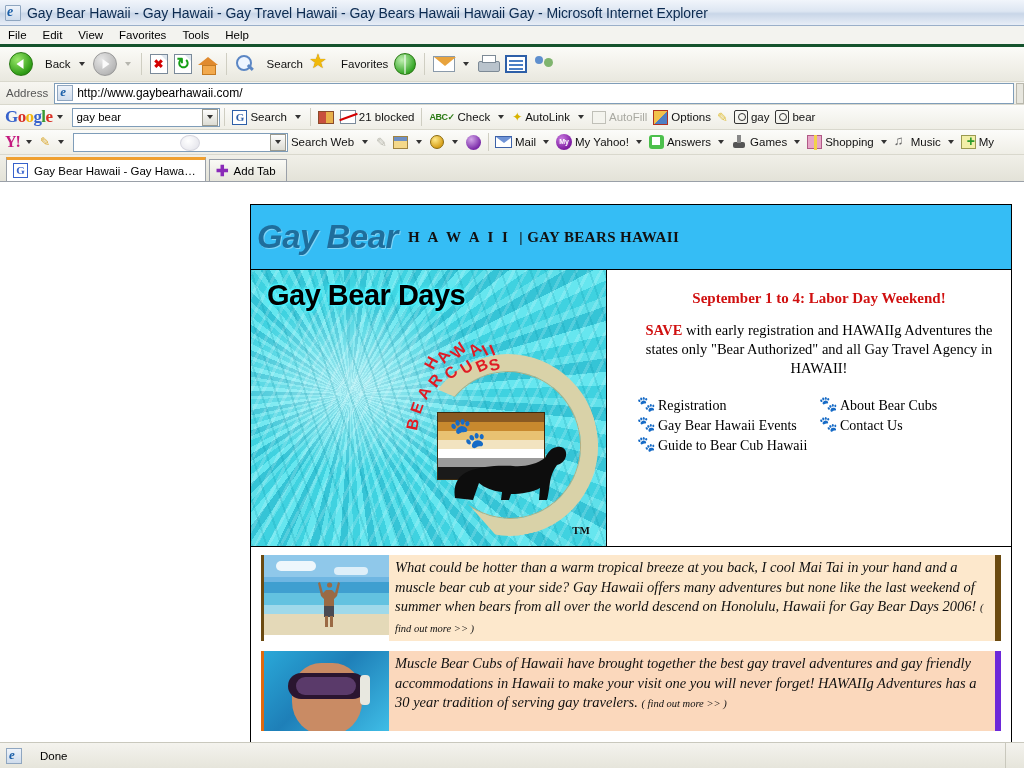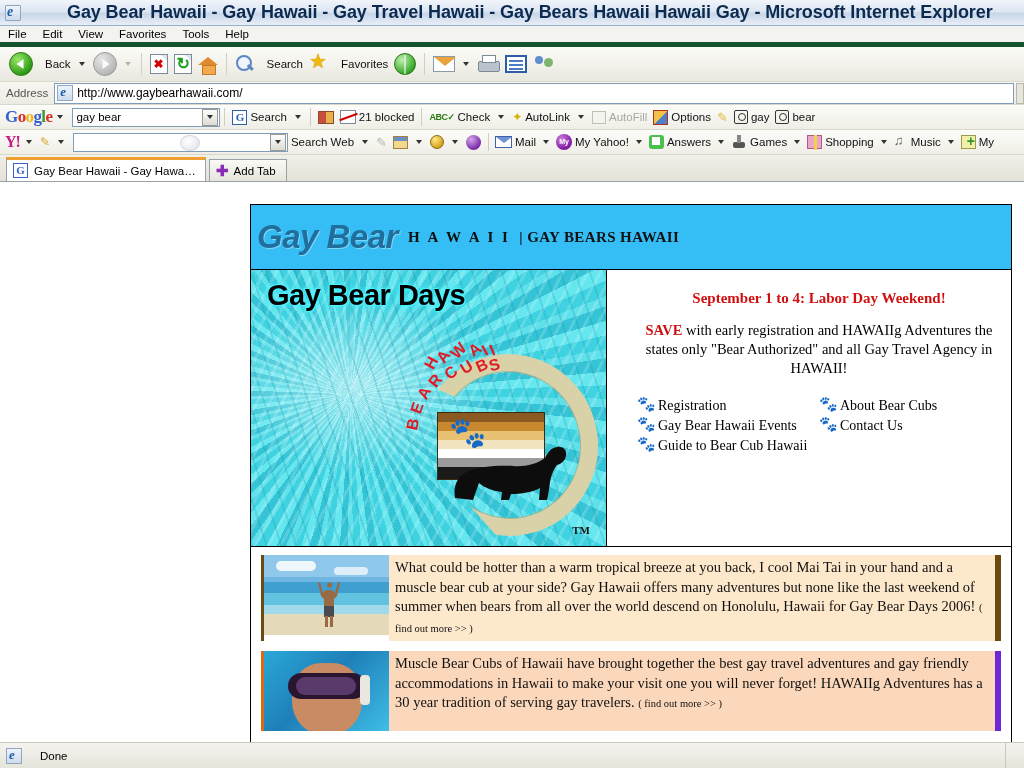--- a/index.html
+++ b/index.html
@@ -30,34 +30,33 @@
     border-radius: 1px;
   }
   #titlebar .tb-icon::after {
     content: "e";
     position: absolute; left: 1px; top: -2px;
     font-family: "Liberation Serif", serif;
     font-style: italic; font-weight: bold;
     font-size: 14px; color: #1b5fa8;
   }
   #titlebar .tb-title {
-    font-size: 18px;
+    font-size: 14px;
     color: #0b2a50;
-    font-weight: bold;
+    font-weight: normal;
     white-space: nowrap;
     letter-spacing: -0.1px;
-    margin-left: 40px;
   }
 
   
   #menubar {
     height: 21px;
     background: #f3f3ef;
-    display: flex; 
-    border-bottom: 5px solid #14532d;
+    display: flex; align-items: center;
+    border-bottom: 3px solid #14532d;
   }
   #menubar .menu-item {
     font-size: 11.5px; color: #000;
     padding: 2px 8px;
     cursor: default;
   }
 
   
   #toolbar {
     height: 35px;
@@ -392,20 +391,21 @@
     display: flex;
     margin-bottom: 10px;
   }
   .promo .pimg { width: 125px; height: 80px; flex: 0 0 125px; position: relative; overflow: hidden; }
   .promo .ptext {
     flex: 1;
     font-family: "Liberation Serif", serif;
     font-size: 14.5px; line-height: 19.5px;
     color: #111;
     padding: 3px 8px 3px 6px;
+    font-style: italic;
   }
   .promo .more { font-size: 10.5px; }
   .promo1 { border-left: 3px solid #6b4a10; }
   .promo1 .ptext { background: #fde8cc; border-right: 6px solid #6b4a10; }
   .promo2 { border-left: 3px solid #de6a10; }
   .promo2 .ptext { background: #fbd8bc; border-right: 6px solid #6d28d9; }
 
   
   .beach { position:absolute; inset:0;
     background: linear-gradient(to bottom,

